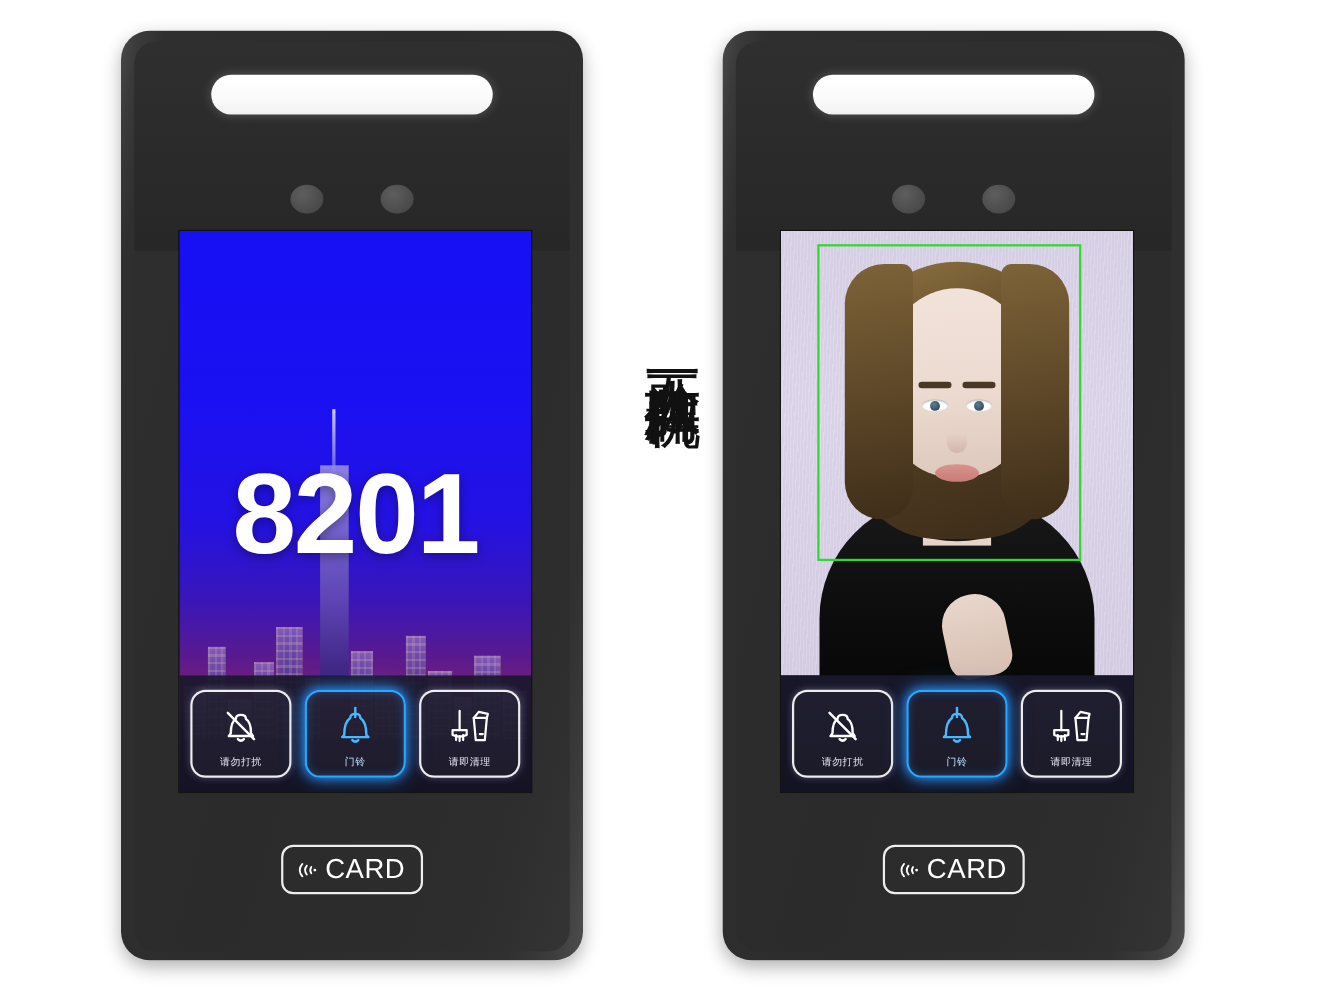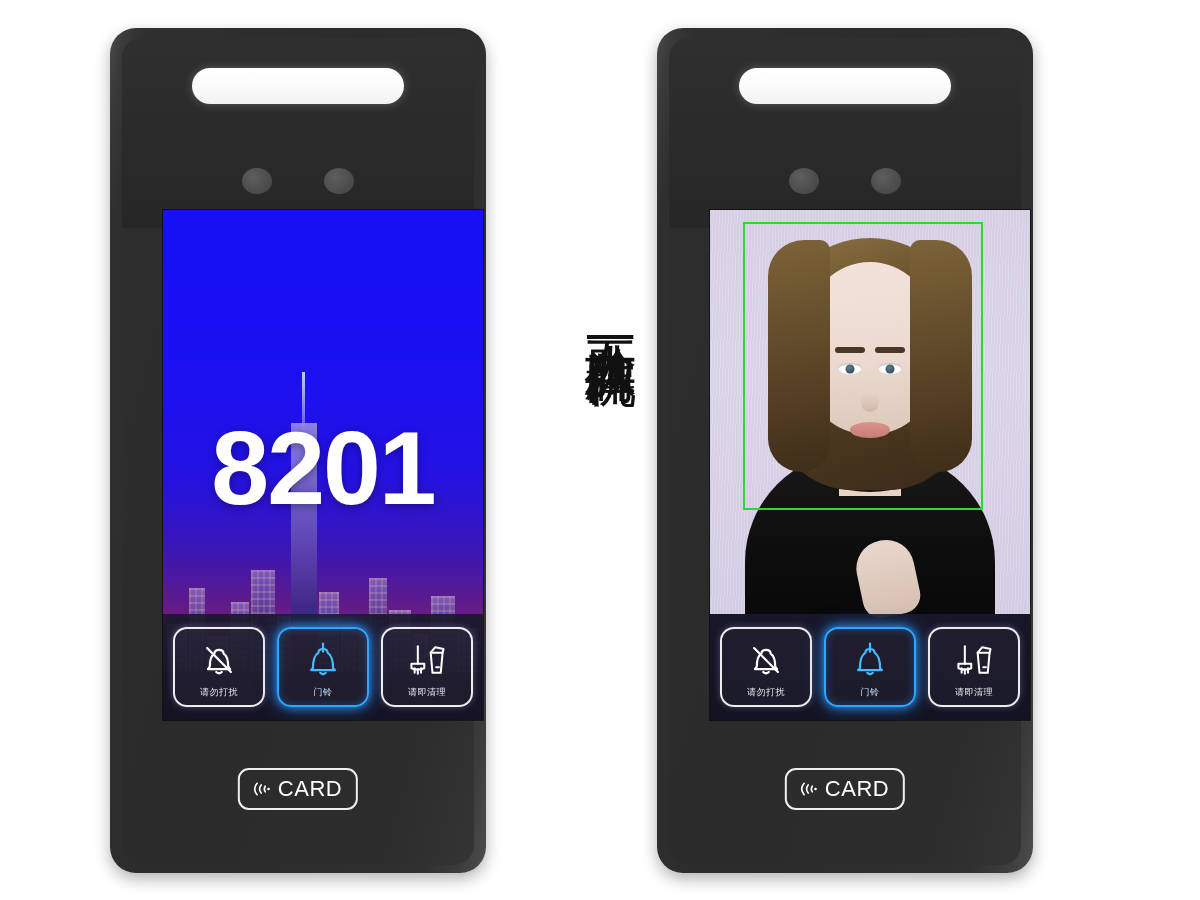--- a/index.html
+++ b/index.html
@@ -16,21 +16,21 @@
     position: relative;
     width: 1200px;
     height: 900px;
     background: #ffffff;
   }
 
   
   .device {
     position: absolute;
     top: 28px;
-    width: 376px;
+    width: 420px;
     height: 845px;
     border-radius: 26px;
     background:
       linear-gradient(100deg,
         #4a4a4a 0%,
         #3a3a3a 3%,
         #2f2f2f 7%,
         #2c2c2c 50%,
         #303030 88%,
         #3d3d3d 95%,
@@ -402,21 +402,21 @@
     gap: 2px;
     padding: 6px 14px 6px 10px;
     border: 2px solid rgba(255,255,255,0.92);
     border-radius: 11px;
     box-sizing: border-box;
   }
   .card-wave { width: 26px; height: 26px; }
   .card-wave svg { width: 100%; height: 100%; display: block; }
   .card-text {
     color: #ffffff;
-    font-size: 22px;
+    font-size: 25px;
     letter-spacing: 0.5px;
     font-family: "Liberation Sans", sans-serif;
   }
 
   
   .caption {
     position: absolute;
     left: 566px;
     top: 300px;
     width: 72px;

